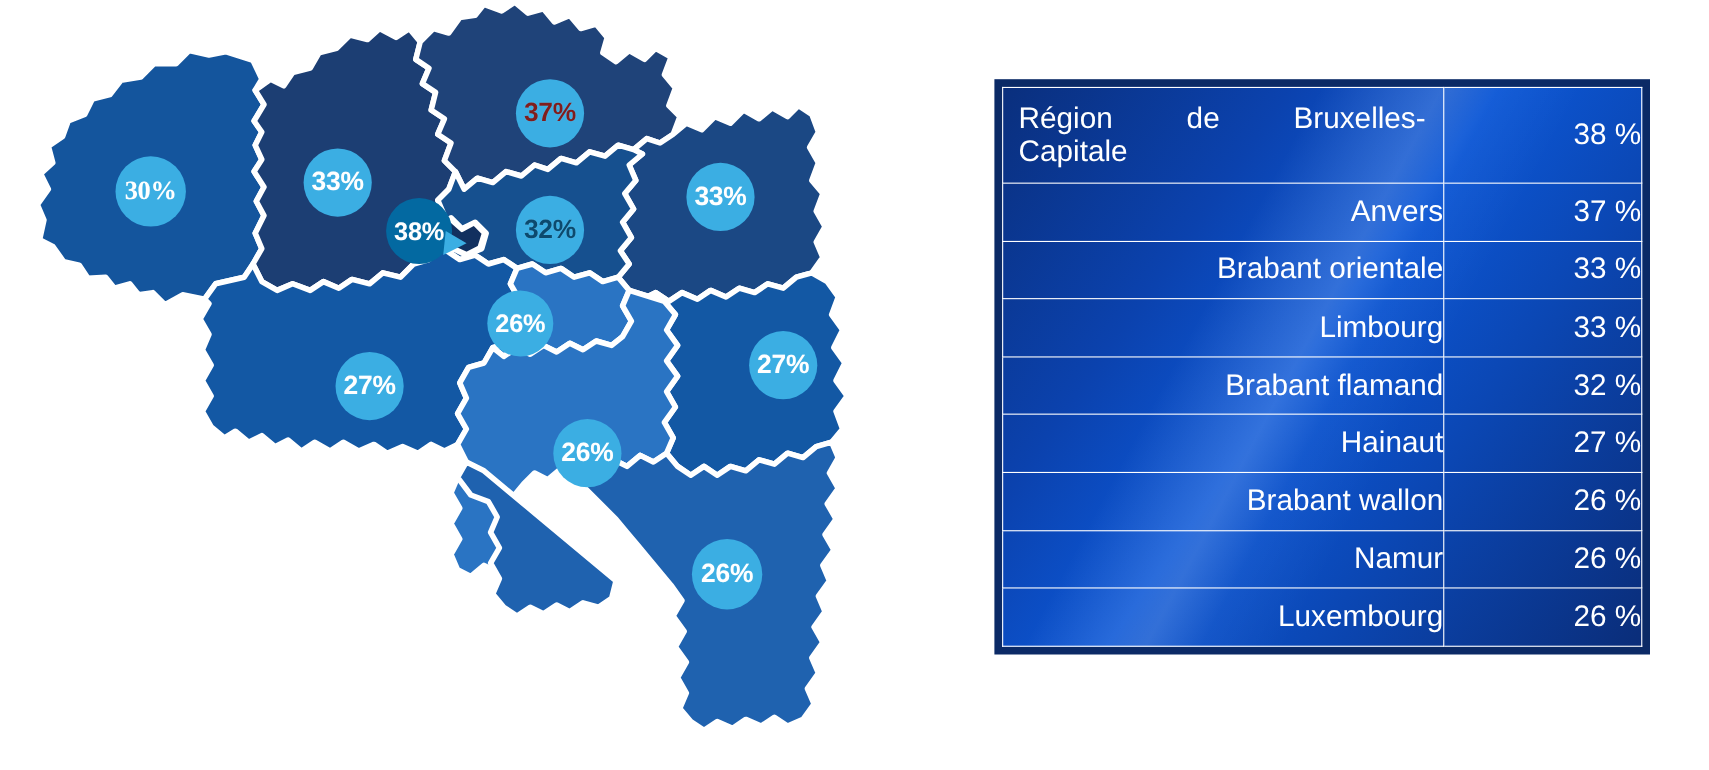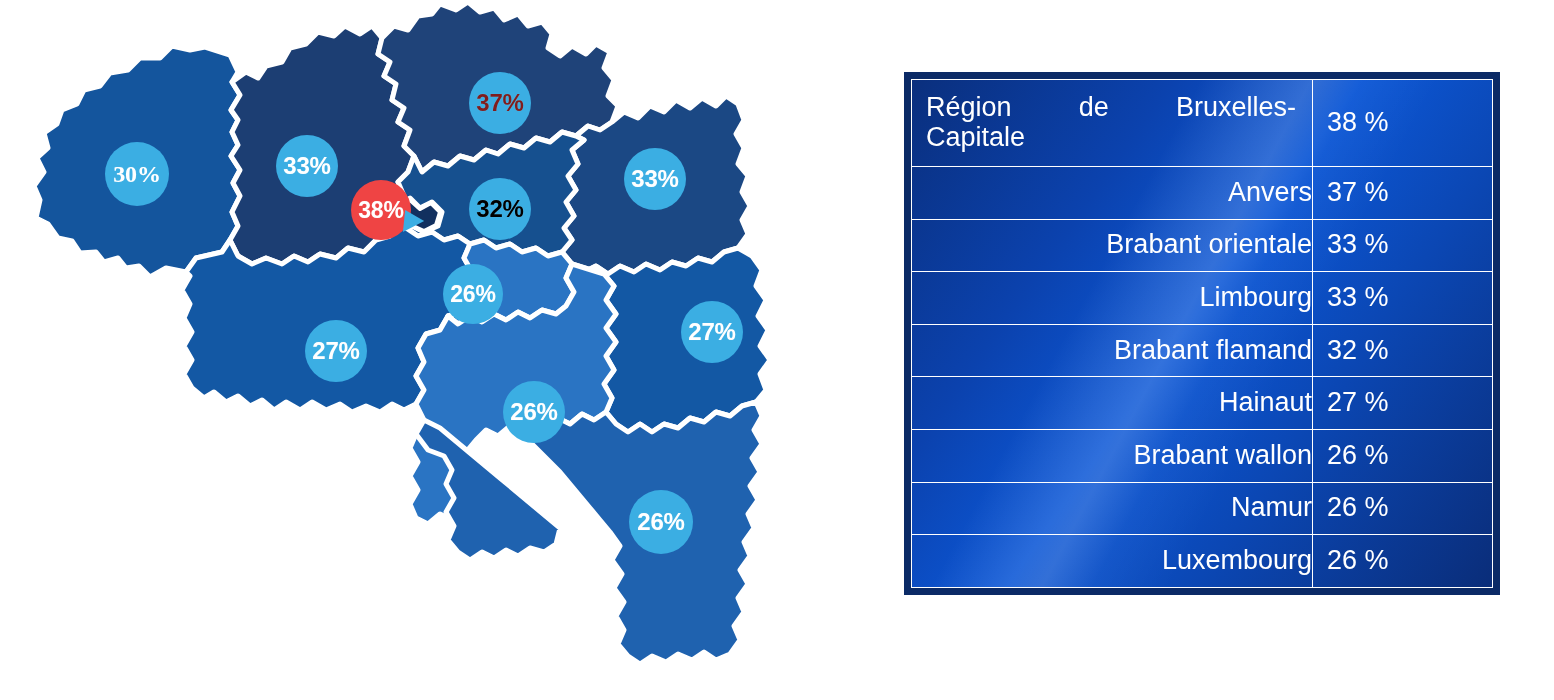--- a/index.html
+++ b/index.html
@@ -73,21 +73,21 @@
   td.name{width:370px;text-align:right;}
   td.name.justified{
     text-align:justify;
     text-align-last:justify;
     padding-right:16px;
   }
   td.name.justified .ln2{
     display:block;text-align:left;text-align-last:left;
   }
   td.value{
-    width:auto;text-align:left;padding-left:0;
+    width:auto;text-align:right;padding-left:0;
     font-size:27px;
   }
   
   tr.tall td{height:74px;}
   tr.norm td{height:42px;}
 </style>
 </head>
 <body>
 
 <div id="root">
@@ -190,24 +190,24 @@
         </div>
         <div class="bubble" style="left: 276px; top: 135px; width: 62px; height: 62px; font-size: 24px; background: rgb(59, 174, 227); color: rgb(255, 255, 255);">
           <span>33%</span>
         </div>
         <div class="bubble" style="left: 469px; top: 72px; width: 62px; height: 62px; font-size: 24px; background: rgb(59, 174, 227); color: #7f1d1d;">
           <span>37%</span>
         </div>
         <div class="bubble" style="left: 624px; top: 148px; width: 62px; height: 62px; font-size: 24px; background: rgb(59, 174, 227); color: rgb(255, 255, 255);">
           <span>33%</span>
         </div>
-        <div class="bubble pin" style="left: 351px; top: 180px; width: 60px; height: 60px; font-size: 23px; background: #ef4444; color: rgb(255, 255, 255);">
+        <div class="bubble pin" style="left: 351px; top: 180px; width: 60px; height: 60px; font-size: 23px; background: #0369a1; color: rgb(255, 255, 255);">
           <span>38%</span>
         </div>
-        <div class="bubble" style="left: 469px; top: 178px; width: 62px; height: 62px; font-size: 24px; background: rgb(59, 174, 227); color: #000000;">
+        <div class="bubble" style="left: 469px; top: 178px; width: 62px; height: 62px; font-size: 24px; background: rgb(59, 174, 227); color: #0c4a6e;">
           <span>32%</span>
         </div>
         <div class="bubble" style="left: 443px; top: 264px; width: 60px; height: 60px; font-size: 23px; background: rgb(59, 174, 227); color: rgb(255, 255, 255);">
           <span>26%</span>
         </div>
         <div class="bubble" style="left: 305px; top: 320px; width: 62px; height: 62px; font-size: 24px; background: rgb(59, 174, 227); color: rgb(255, 255, 255);">
           <span>27%</span>
         </div>
         <div class="bubble" style="left: 681px; top: 301px; width: 62px; height: 62px; font-size: 24px; background: rgb(59, 174, 227); color: rgb(255, 255, 255);">
           <span>27%</span>

